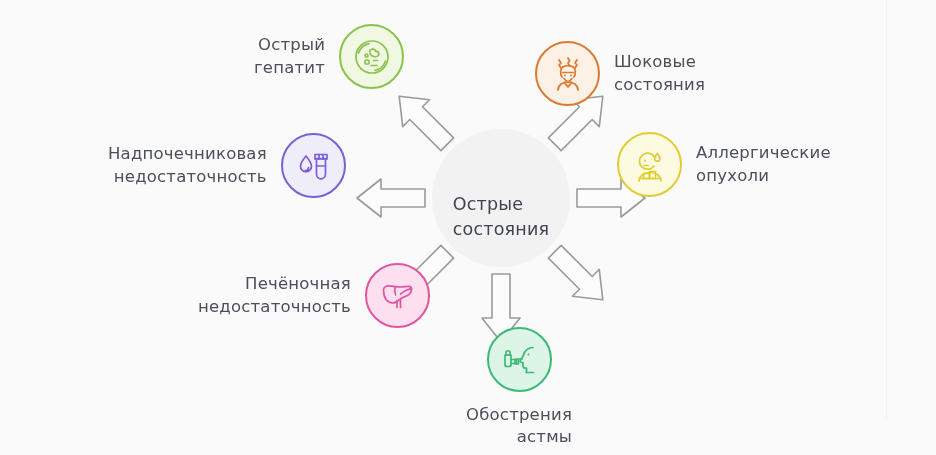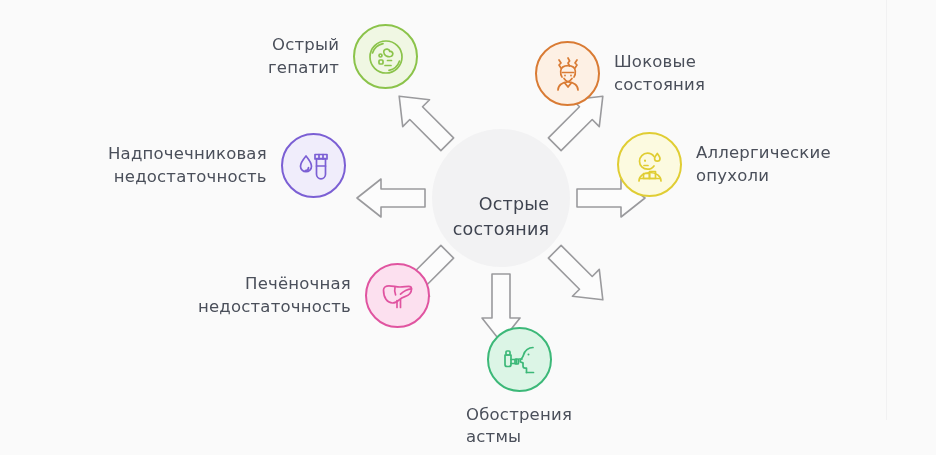--- a/index.html
+++ b/index.html
@@ -46,21 +46,21 @@
     display: flex;
     align-items: center;
     justify-content: center;
     flex-direction: column;
     z-index: 3;
   }
   .hub-text {
     color: #3f4450;
     font-size: 17.5px;
     line-height: 1.45;
-    text-align: right;
+    text-align: left;
     letter-spacing: 0.2px;
     white-space: pre-line;
     margin-top: 38px;
   }
 
   
   .node {
     position: absolute;
     z-index: 4;
     display: flex;
@@ -85,26 +85,26 @@
     letter-spacing: 0.2px;
     white-space: pre-line;
   }
   .label-left  { text-align: right; margin-right: 14px; }
   .label-right { text-align: left;  margin-left: 14px; }
   .node.stack-below {
     flex-direction: column;
     align-items: center;
   }
   .node.stack-below .node-label {
-    text-align: left;
+    text-align: right;
     margin-top: 12px;
   }
 
   
-  #node-hepatitis   { left: 268px; top: 24px; }
+  #node-hepatitis   { left: 254px; top: 24px; }
   #node-shock       { left: 535px; top: 41px; }
   #node-allergy     { left: 617px; top: 132px; }
   #node-edema       { left: 586px; top: 265px; }
   #node-asthma      { left: 466px; top: 327px; }
   #node-liver       { left: 198px; top: 263px; }
   #node-adrenal     { left: 108px; top: 133px; }
 
   #node-liver .node-label, #node-adrenal .node-label,
   #node-hepatitis .node-label { }
 </style>

